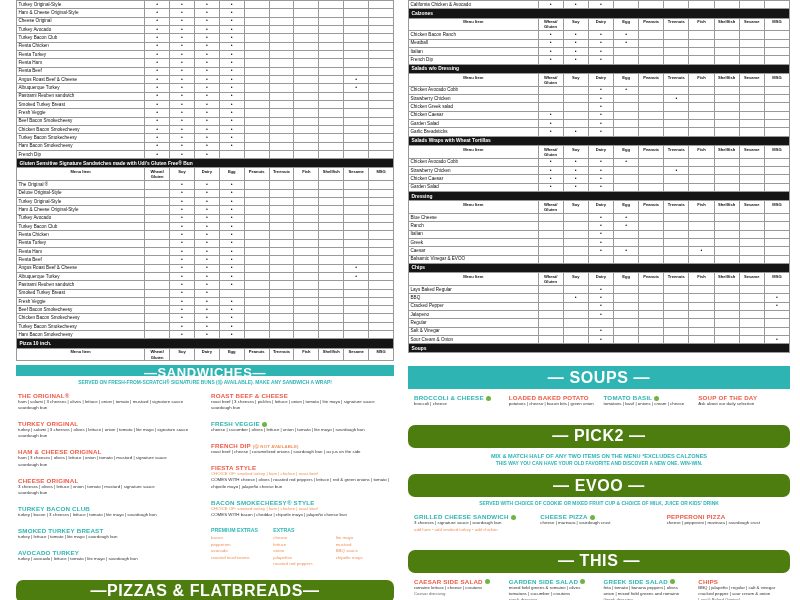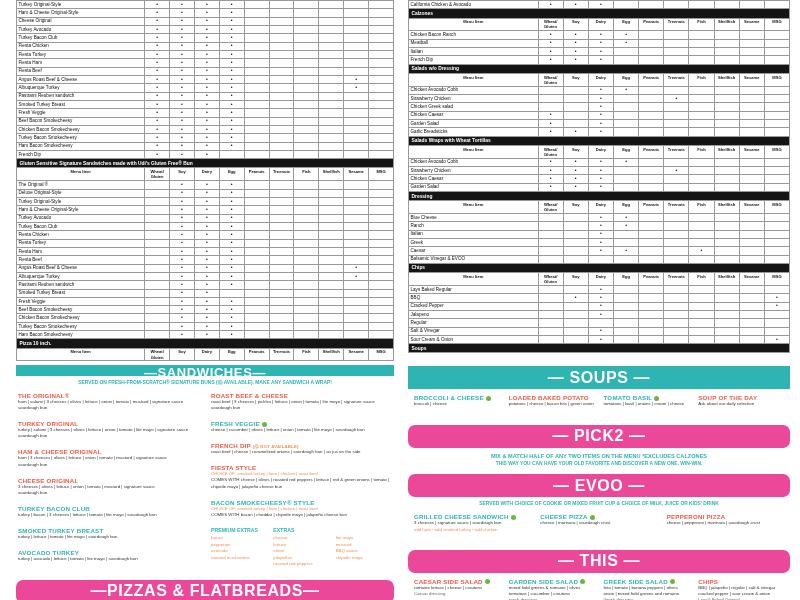--- a/index.html
+++ b/index.html
@@ -11,21 +11,21 @@
   
   .atable{border-left:0.5px solid #999;border-top:0.5px solid #999;}
   .trow{display:grid;grid-template-columns:34% repeat(10,1fr);}
   .tc{border-right:0.5px solid #999;border-bottom:0.5px solid #999;font-size:4.6px;line-height:1.25;padding:0.8px 1.5px;color:#111;min-height:4.9px;overflow:hidden;}
   .tc.mark{text-align:center;font-size:5.2px;line-height:5.6px;}
   .thead .tc{font-weight:bold;text-align:center;font-size:4.1px;}
   .tband{background:#151515;color:#fff;font-size:4.9px;font-weight:bold;padding:1.6px 2.5px;border-right:0.5px solid #999;border-bottom:0.5px solid #999;}
 
   
   .band{color:#fff;text-align:center;font-weight:bold;letter-spacing:0.6px;}
-  .band.red{background:#ec4899;border-radius:7px;}
+  .band.red{background:#4d7c0f;border-radius:7px;}
   .band.teal{background:#2fb4b4;}
   .band.std{font-size:16px;padding:2.5px 0;margin-top:8px;}
   .band.clip{height:11px;overflow:hidden;font-size:13px;line-height:15px;margin-top:4px;}
 
   .intro{text-align:center;color:#2fb4b4;font-weight:bold;font-size:4.9px;margin:4px 8px 5px 8px;line-height:1.3;}
 
   .two-col{display:grid;grid-template-columns:1fr 1fr;column-gap:12px;padding:0 2px;margin-bottom:4px;}
 
   .mi{margin-bottom:9px;}
   .mi-name{font-weight:bold;font-size:6.2px;letter-spacing:0.2px;}

